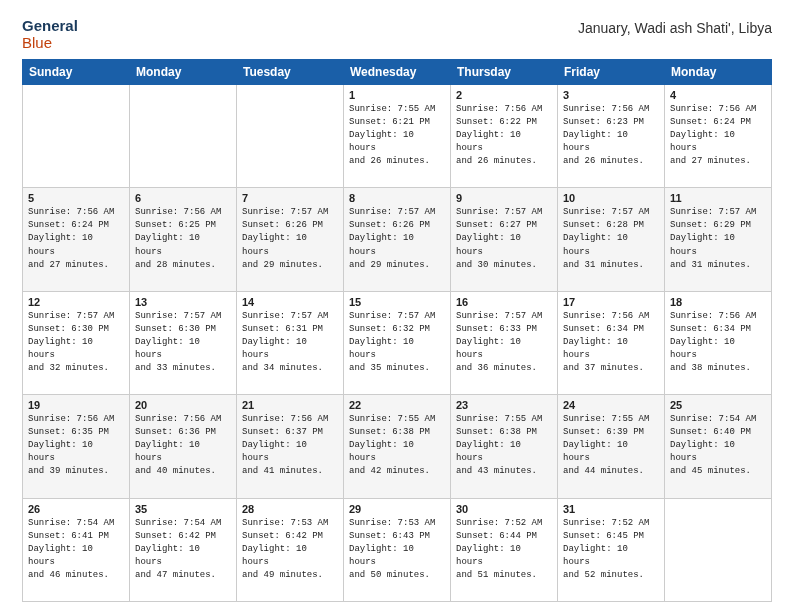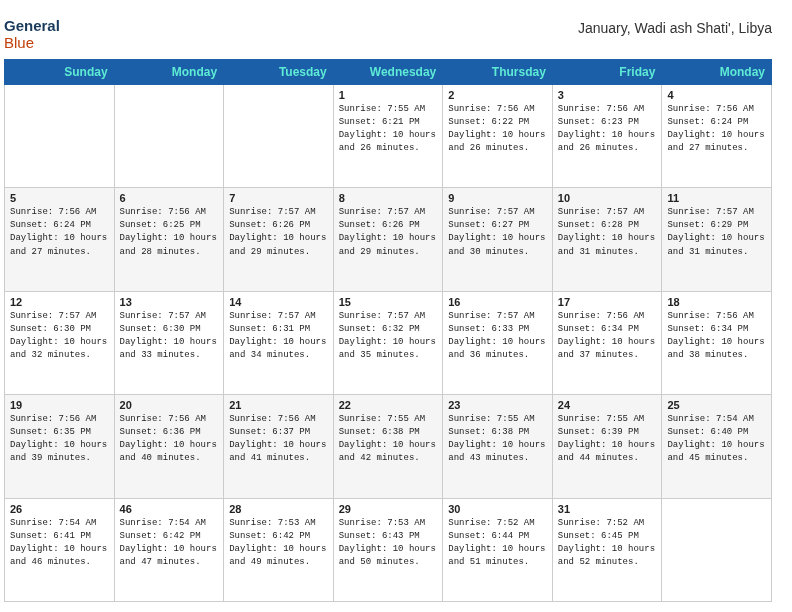--- a/index.html
+++ b/index.html
@@ -6,21 +6,21 @@
     body {
       width: 792px;
       height: 612px;
       font-family: Arial, sans-serif;
       background: #fff;
       overflow: hidden;
     }
     .page {
       width: 792px;
       height: 612px;
-      padding: 18px 20px 10px 4px;
+      padding: 18px 20px 10px 22px;
       display: flex;
       flex-direction: column;
     }
     .header {
       display: flex;
       align-items: flex-start;
       justify-content: space-between;
       margin-bottom: 8px;
     }
     .logo {
@@ -41,25 +41,25 @@
       color: #333;
       margin-top: 2px;
     }
     .calendar {
       width: 100%;
       border-collapse: collapse;
       flex: 1;
     }
     .calendar thead tr th {
       background: #1a5fa8;
-      color: #5eead4;
+      color: #ffffff;
       font-size: 12px;
       font-weight: bold;
       padding: 5px 6px;
-      text-align: right;
+      text-align: left;
       border: 1px solid #1a5fa8;
     }
     .calendar tbody tr td {
       border: 1px solid #ccc;
       vertical-align: top;
       padding: 4px 5px;
       font-size: 9.5px;
       color: #222;
       width: calc(100% / 7);
       height: 82px;
@@ -301,21 +301,21 @@
         </tr>
         <tr>
           <td>
             <span class="day-number">26</span>
             <div class="day-info" style="white-space: pre-line;">Sunrise: 7:54 AM
 Sunset: 6:41 PM
 Daylight: 10 hours
 and 46 minutes.</div>
           </td>
           <td>
-            <span class="day-number">46</span>
+            <span class="day-number">35</span>
             <div class="day-info" style="white-space: pre-line;">Sunrise: 7:54 AM
 Sunset: 6:42 PM
 Daylight: 10 hours
 and 47 minutes.</div>
           </td>
           <td>
             <span class="day-number">28</span>
             <div class="day-info" style="white-space: pre-line;">Sunrise: 7:53 AM
 Sunset: 6:42 PM
 Daylight: 10 hours

